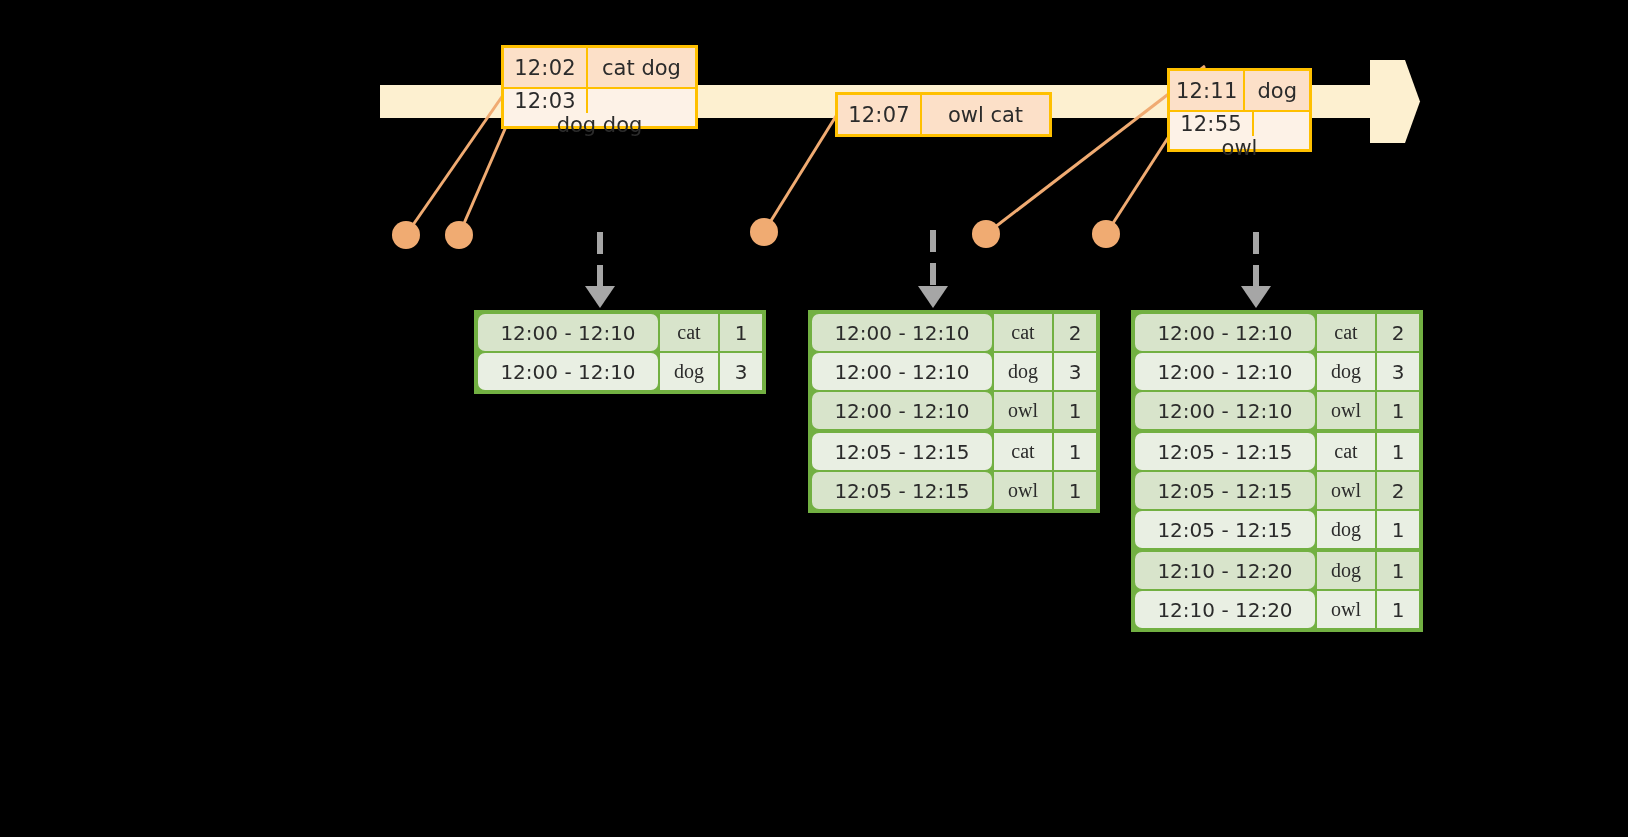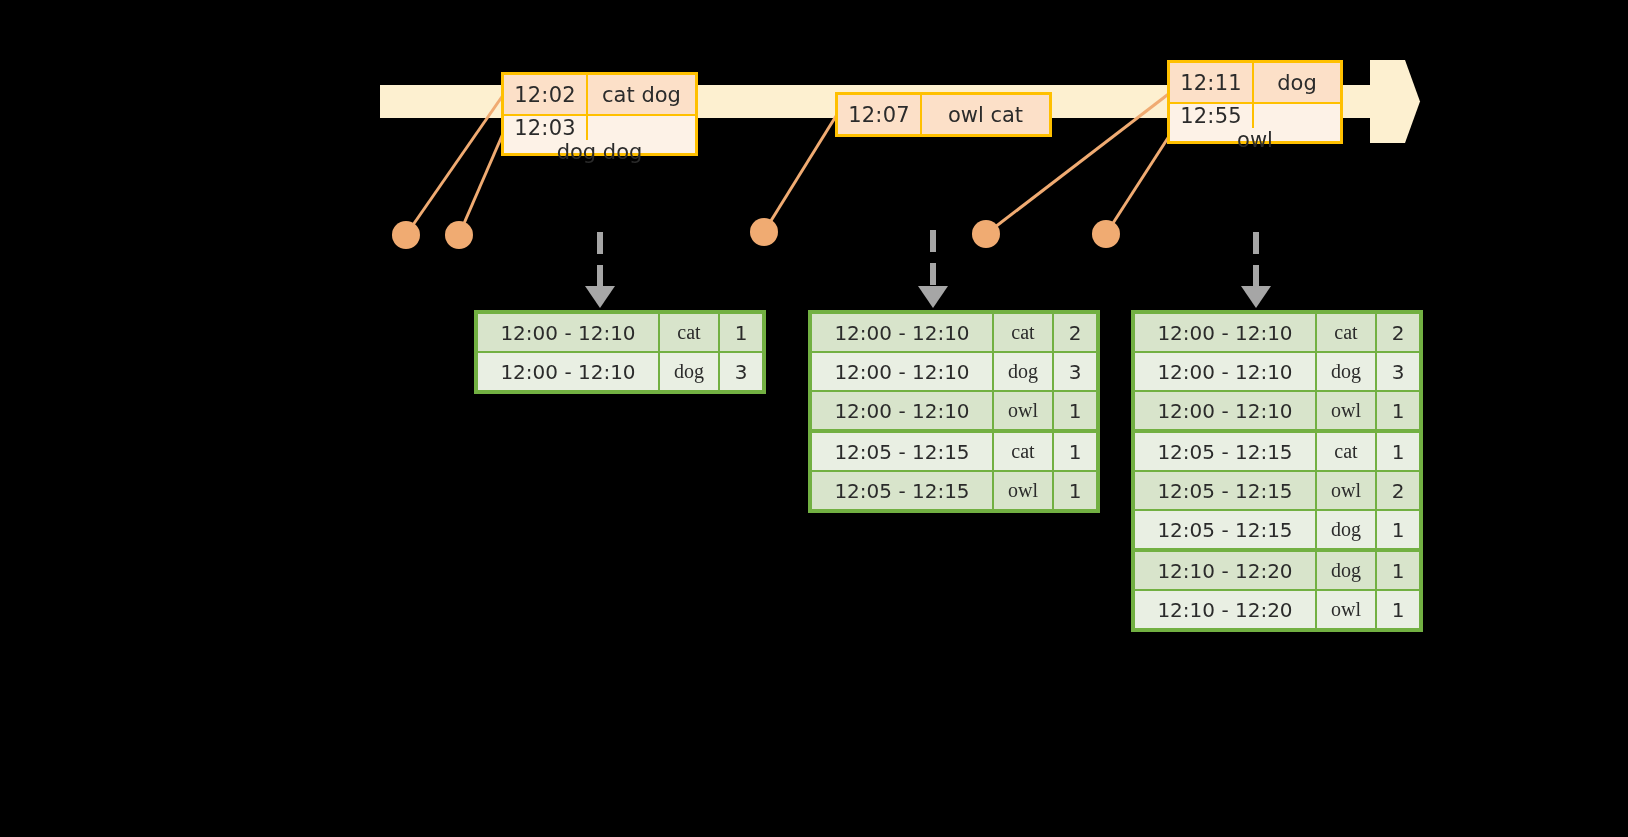--- a/index.html
+++ b/index.html
@@ -83,21 +83,21 @@
   .rt-row.tone-b .rt-cell { background: #e9efe3; }
   .rt-cell {
     display: flex;
     align-items: center;
     justify-content: center;
     font-size: 20px;
     color: #2b2b2b;
     margin-right: 2px;
   }
   .rt-cell:last-child { margin-right: 0; }
-  .rt-window { width: 180px; }
+  .rt-window { width: 180px; border-radius: 7px; }
   .rt-key    { width: 58px; font-family: Liberation Serif, serif; }
   .rt-count  { width: 42px; }
 </style>
 </head>
 <body>
 
 <div id="stage">
 
   <svg id="svg-layer" viewBox="0 0 1628 837" xmlns="http://www.w3.org/2000/svg">
     <g id="timeline-bar-group">
@@ -120,37 +120,37 @@
         <line x1="600" y1="232" x2="600" y2="286" stroke="#a6a6a6" stroke-width="6" stroke-dasharray="22 11"></line>
         <polygon points="585,286 615,286 600,308" fill="#a6a6a6"></polygon>
         <line x1="933" y1="230" x2="933" y2="286" stroke="#a6a6a6" stroke-width="6" stroke-dasharray="22 11"></line>
         <polygon points="918,286 948,286 933,308" fill="#a6a6a6"></polygon>
         <line x1="1256" y1="232" x2="1256" y2="286" stroke="#a6a6a6" stroke-width="6" stroke-dasharray="22 11"></line>
         <polygon points="1241,286 1271,286 1256,308" fill="#a6a6a6"></polygon>
       </g>
   </svg>
 
   <div id="event-boxes">
-      <div class="event-box" style="left: 501px; top: 72px; width: 197px;">
+      <div class="event-box" style="left: 501px; top: 45px; width: 197px;">
         <div class="event-row shade-a">
           <div class="ev-time">12:02</div>
           <div class="ev-words">cat dog</div>
         </div>
         <div class="event-row shade-b">
           <div class="ev-time">12:03</div>
           <div class="ev-words">dog dog</div>
         </div>
       </div>
       <div class="event-box" style="left: 835px; top: 92px; width: 217px;">
         <div class="event-row shade-a">
           <div class="ev-time">12:07</div>
           <div class="ev-words">owl cat</div>
         </div>
       </div>
-      <div class="event-box" style="left: 1167px; top: 60px; width: 176px;">
+      <div class="event-box" style="left: 1167px; top: 68px; width: 145px;">
         <div class="event-row shade-a">
           <div class="ev-time">12:11</div>
           <div class="ev-words">dog</div>
         </div>
         <div class="event-row shade-b">
           <div class="ev-time">12:55</div>
           <div class="ev-words">owl</div>
         </div>
       </div>
     </div>

